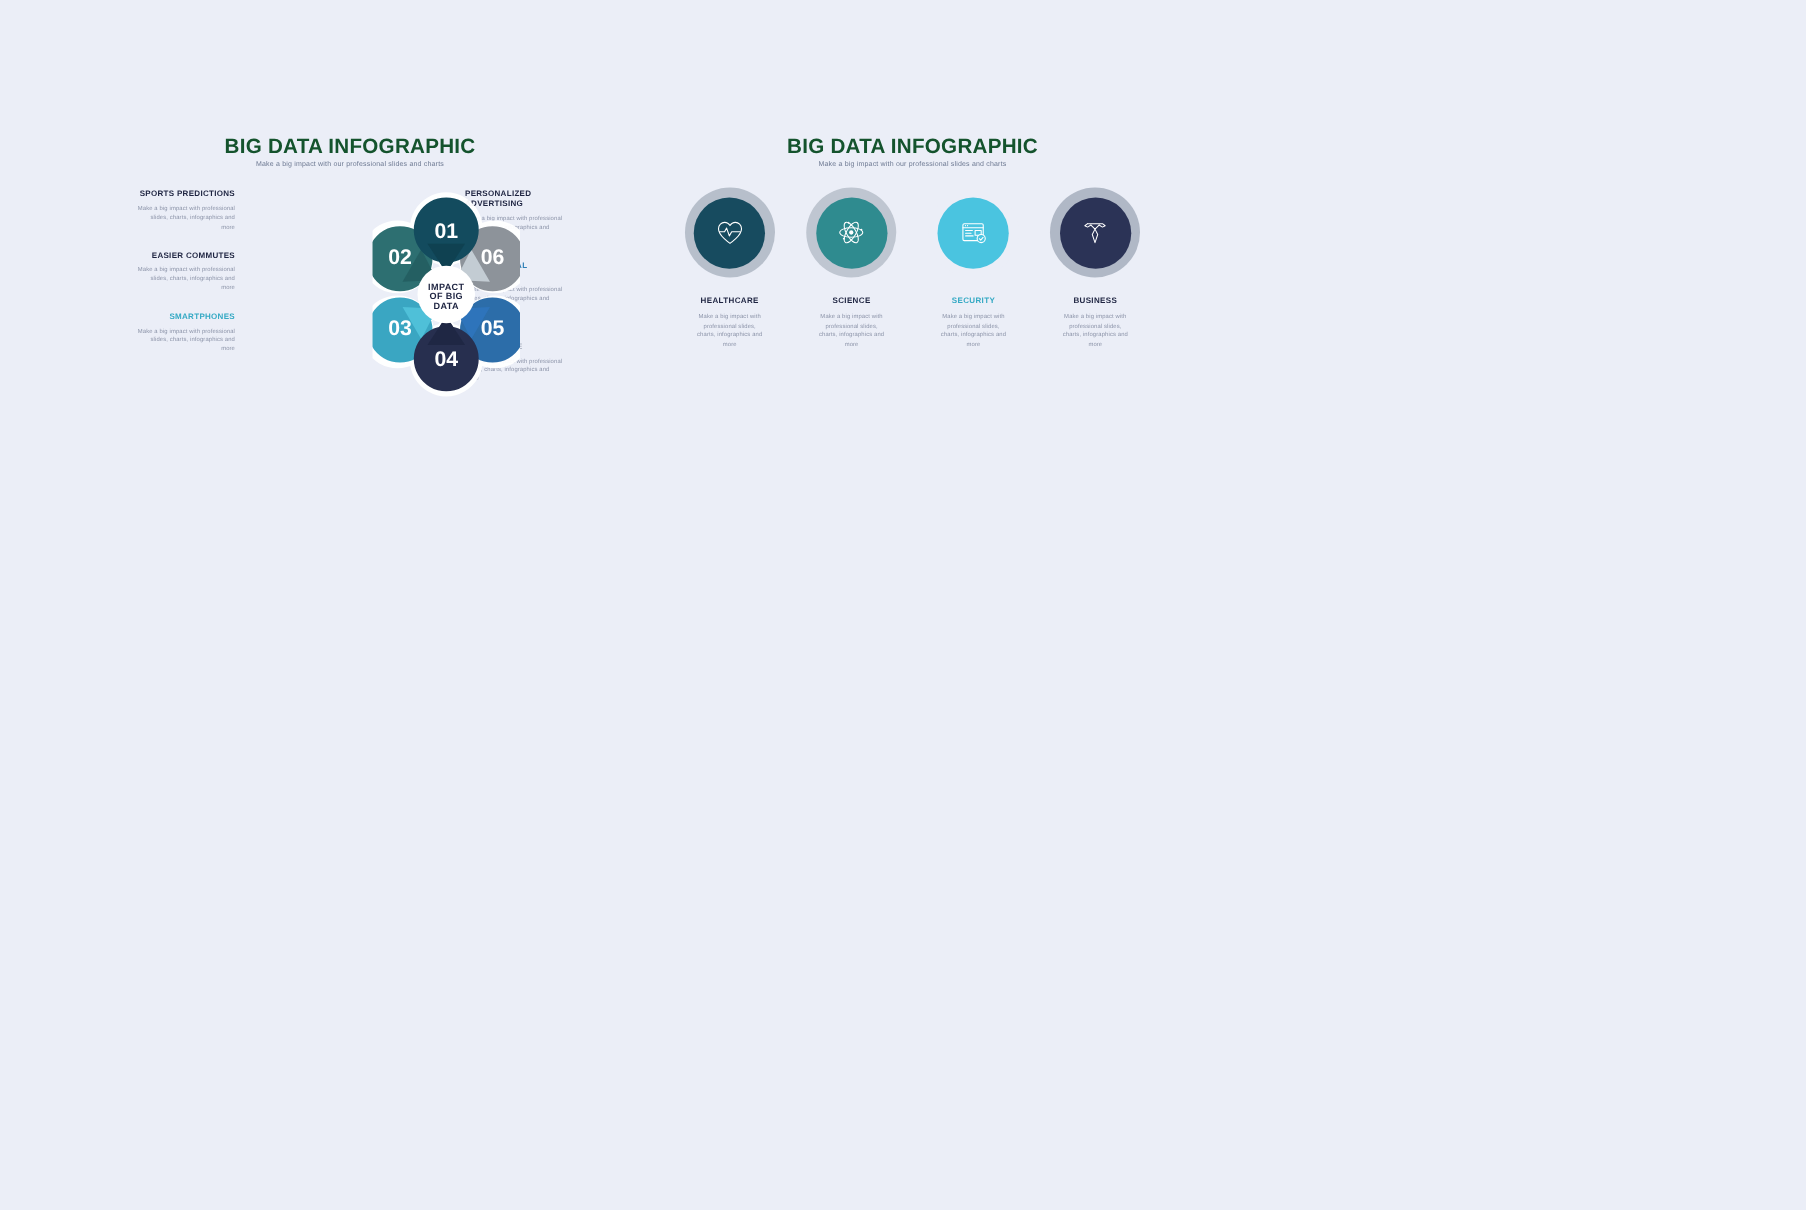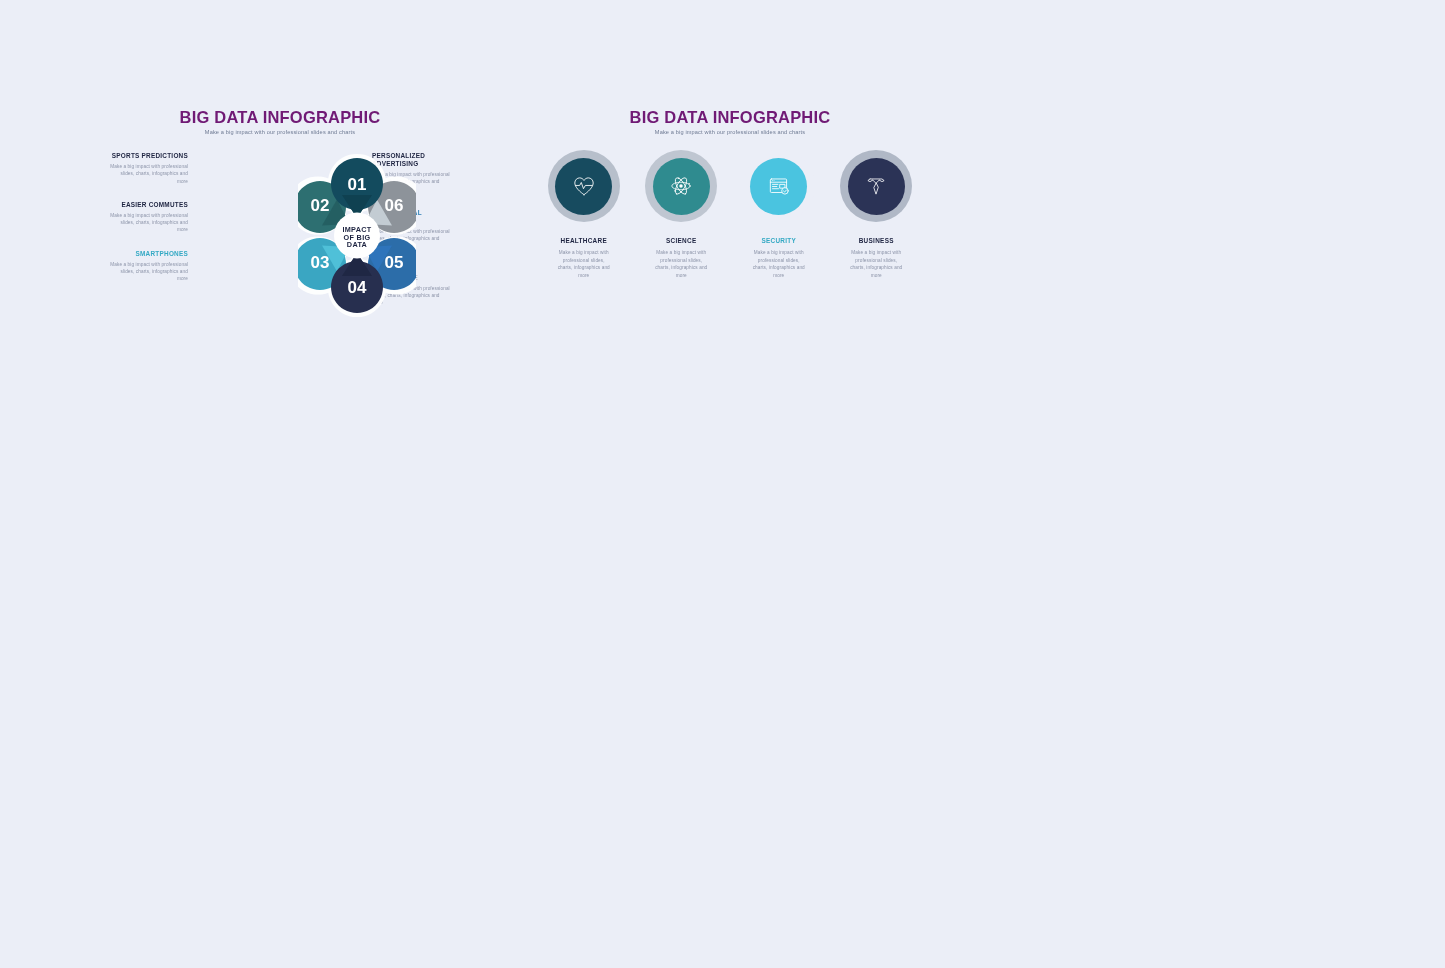--- a/index.html
+++ b/index.html
@@ -11,21 +11,21 @@
     position:relative;
   }
   .slide{position:absolute;}
 
   
   #slide-left{left:110px;top:108px;width:340px;height:220px;}
   #slide-right{left:535px;top:108px;width:390px;height:215px;}
 
   .slide-title{
     font-size:16.5px;font-weight:bold;letter-spacing:.2px;
-    color:#701a75;text-align:center;margin:0;line-height:1.1;
+    color:#14532d;text-align:center;margin:0;line-height:1.1;
   }
   .slide-sub{
     font-size:5.6px;color:#6e7a93;text-align:center;
     margin:3px 0 0 0;letter-spacing:.15px;
   }
 
   
   .flower{
     position:absolute;left:188px;top:45px;width:118px;height:165px;
   }

